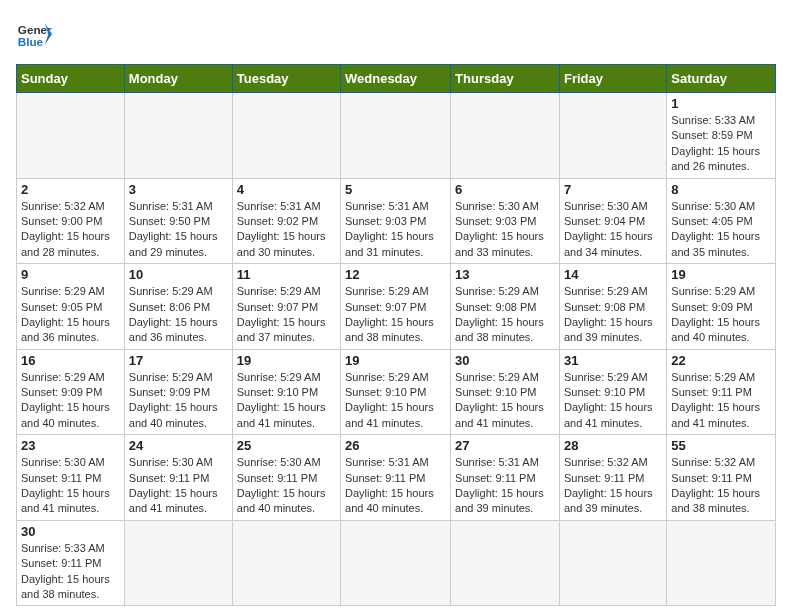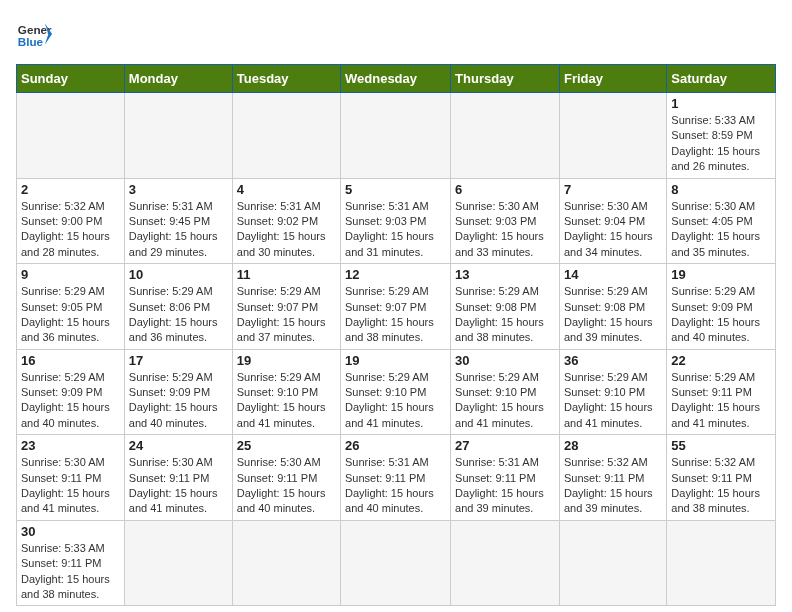--- a/index.html
+++ b/index.html
@@ -128,21 +128,21 @@
       <tr>
         <td>
           <span class="day-number">2</span>
           <div class="day-info">Sunrise: 5:32 AM
 Sunset: 9:00 PM
 Daylight: 15 hours and 28 minutes.</div>
         </td>
         <td>
           <span class="day-number">3</span>
           <div class="day-info">Sunrise: 5:31 AM
-Sunset: 9:45 PM
+Sunset: 9:50 PM
 Daylight: 15 hours and 29 minutes.</div>
         </td>
         <td>
           <span class="day-number">4</span>
           <div class="day-info">Sunrise: 5:31 AM
 Sunset: 9:02 PM
 Daylight: 15 hours and 30 minutes.</div>
         </td>
         <td>
           <span class="day-number">5</span>
@@ -238,21 +238,21 @@
 Sunset: 9:10 PM
 Daylight: 15 hours and 41 minutes.</div>
         </td>
         <td>
           <span class="day-number">30</span>
           <div class="day-info">Sunrise: 5:29 AM
 Sunset: 9:10 PM
 Daylight: 15 hours and 41 minutes.</div>
         </td>
         <td>
-          <span class="day-number">36</span>
+          <span class="day-number">31</span>
           <div class="day-info">Sunrise: 5:29 AM
 Sunset: 9:10 PM
 Daylight: 15 hours and 41 minutes.</div>
         </td>
         <td>
           <span class="day-number">22</span>
           <div class="day-info">Sunrise: 5:29 AM
 Sunset: 9:11 PM
 Daylight: 15 hours and 41 minutes.</div>
         </td>

